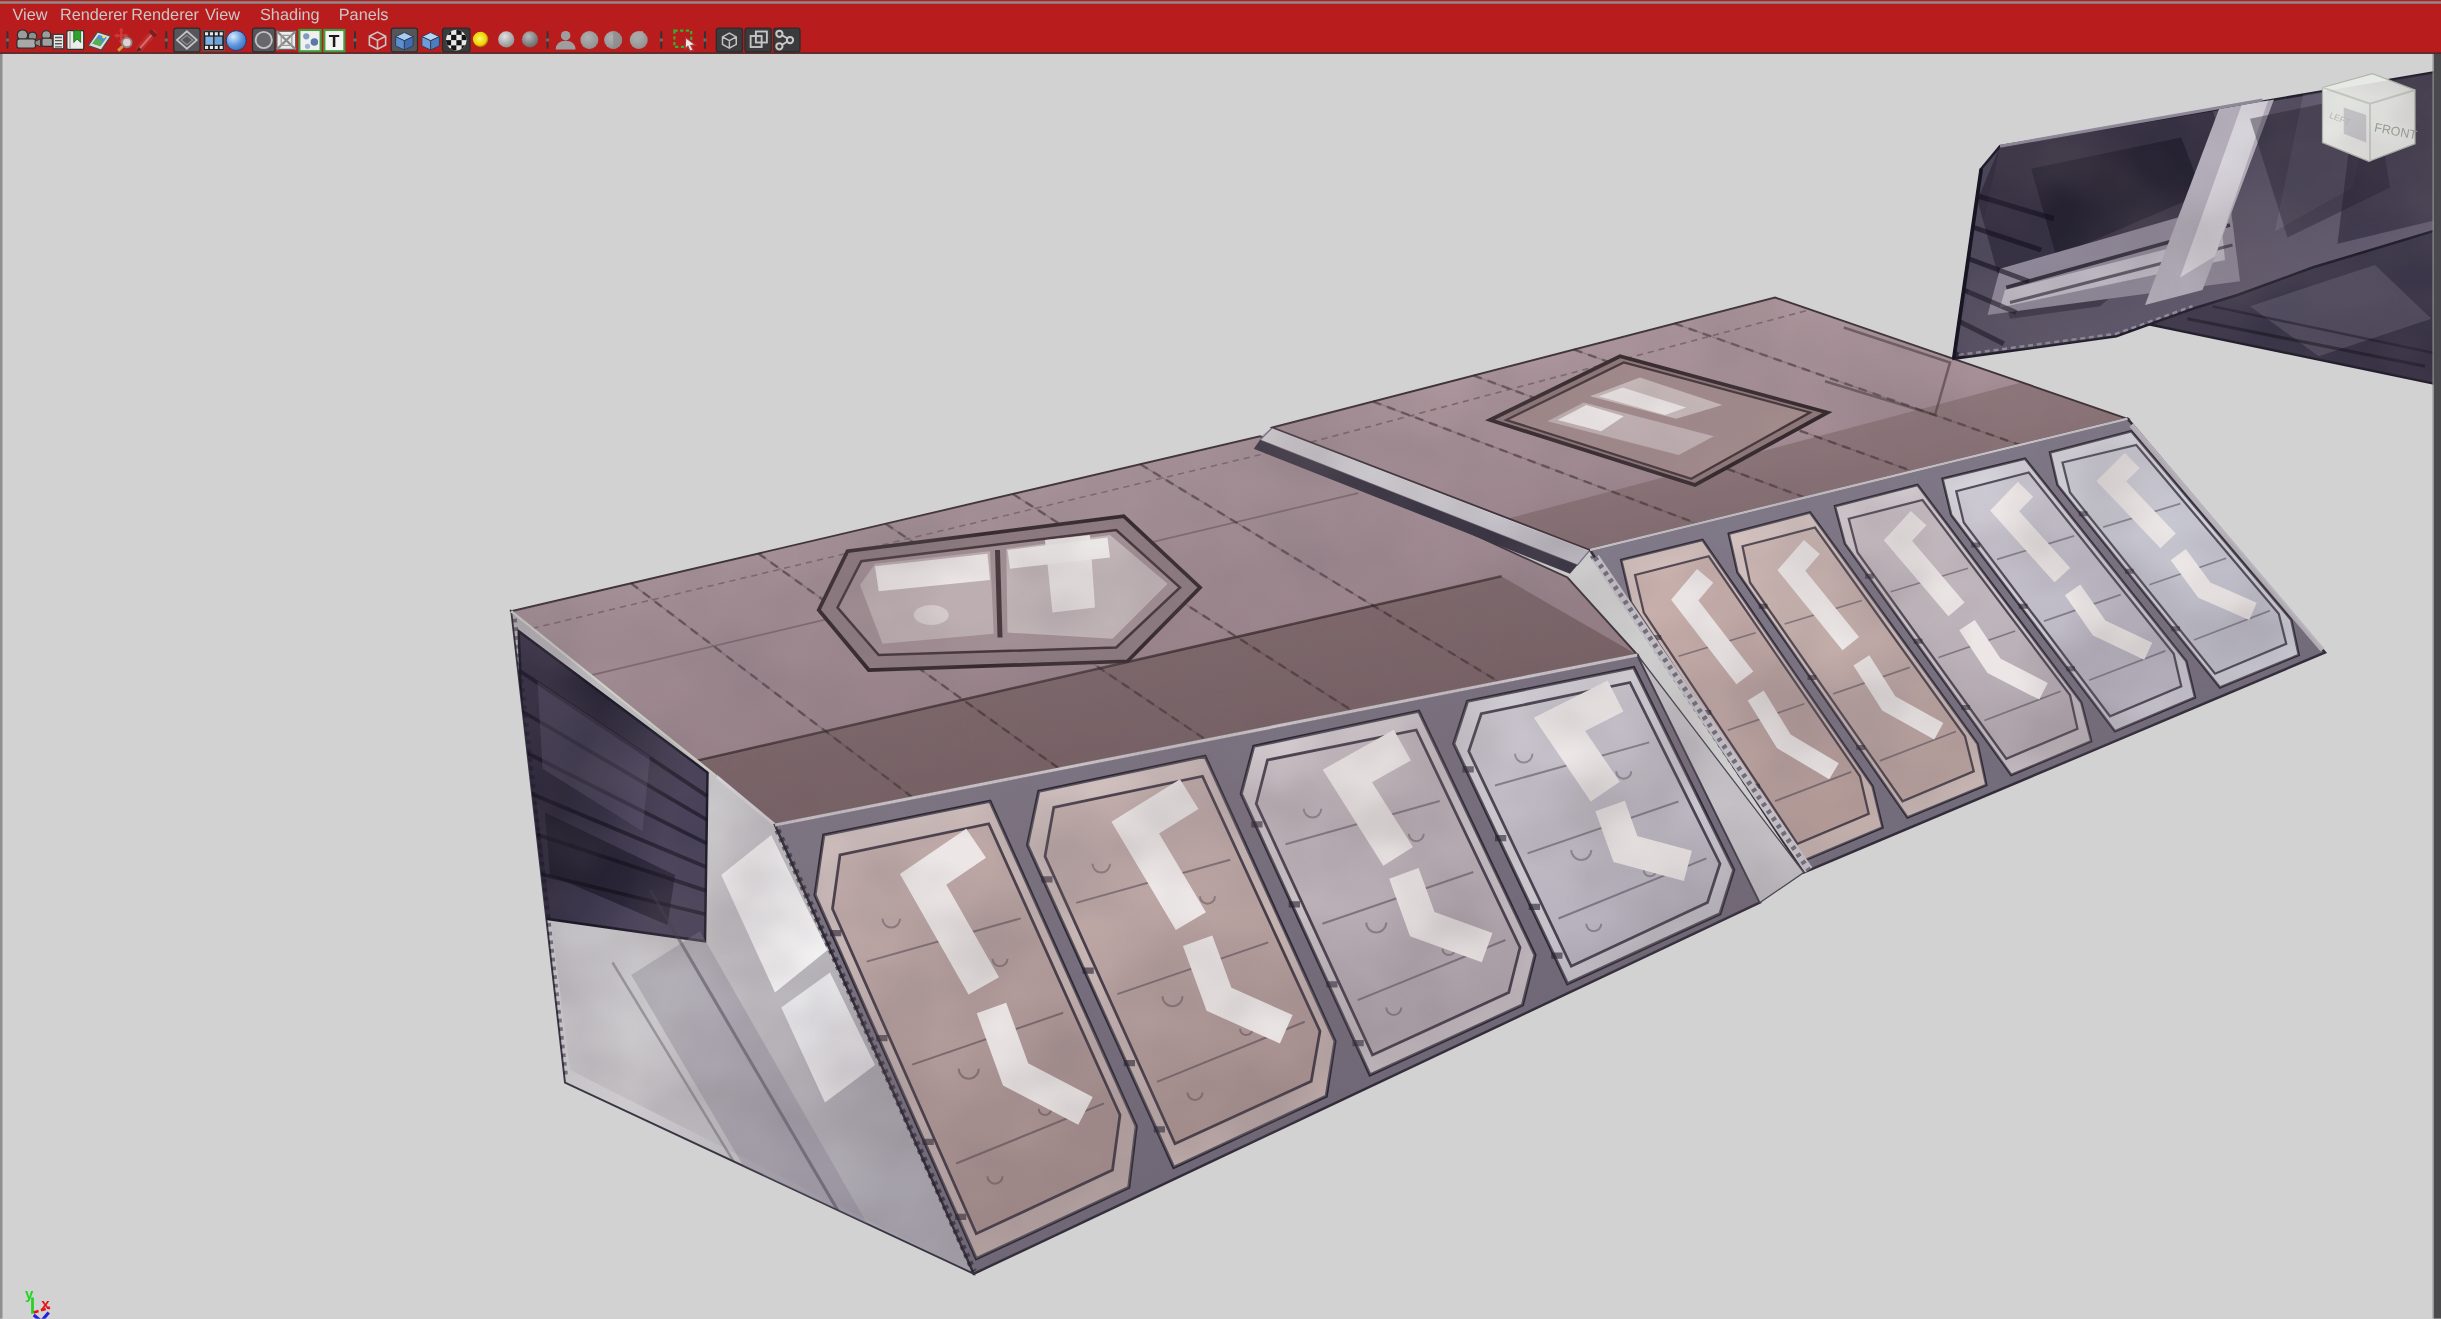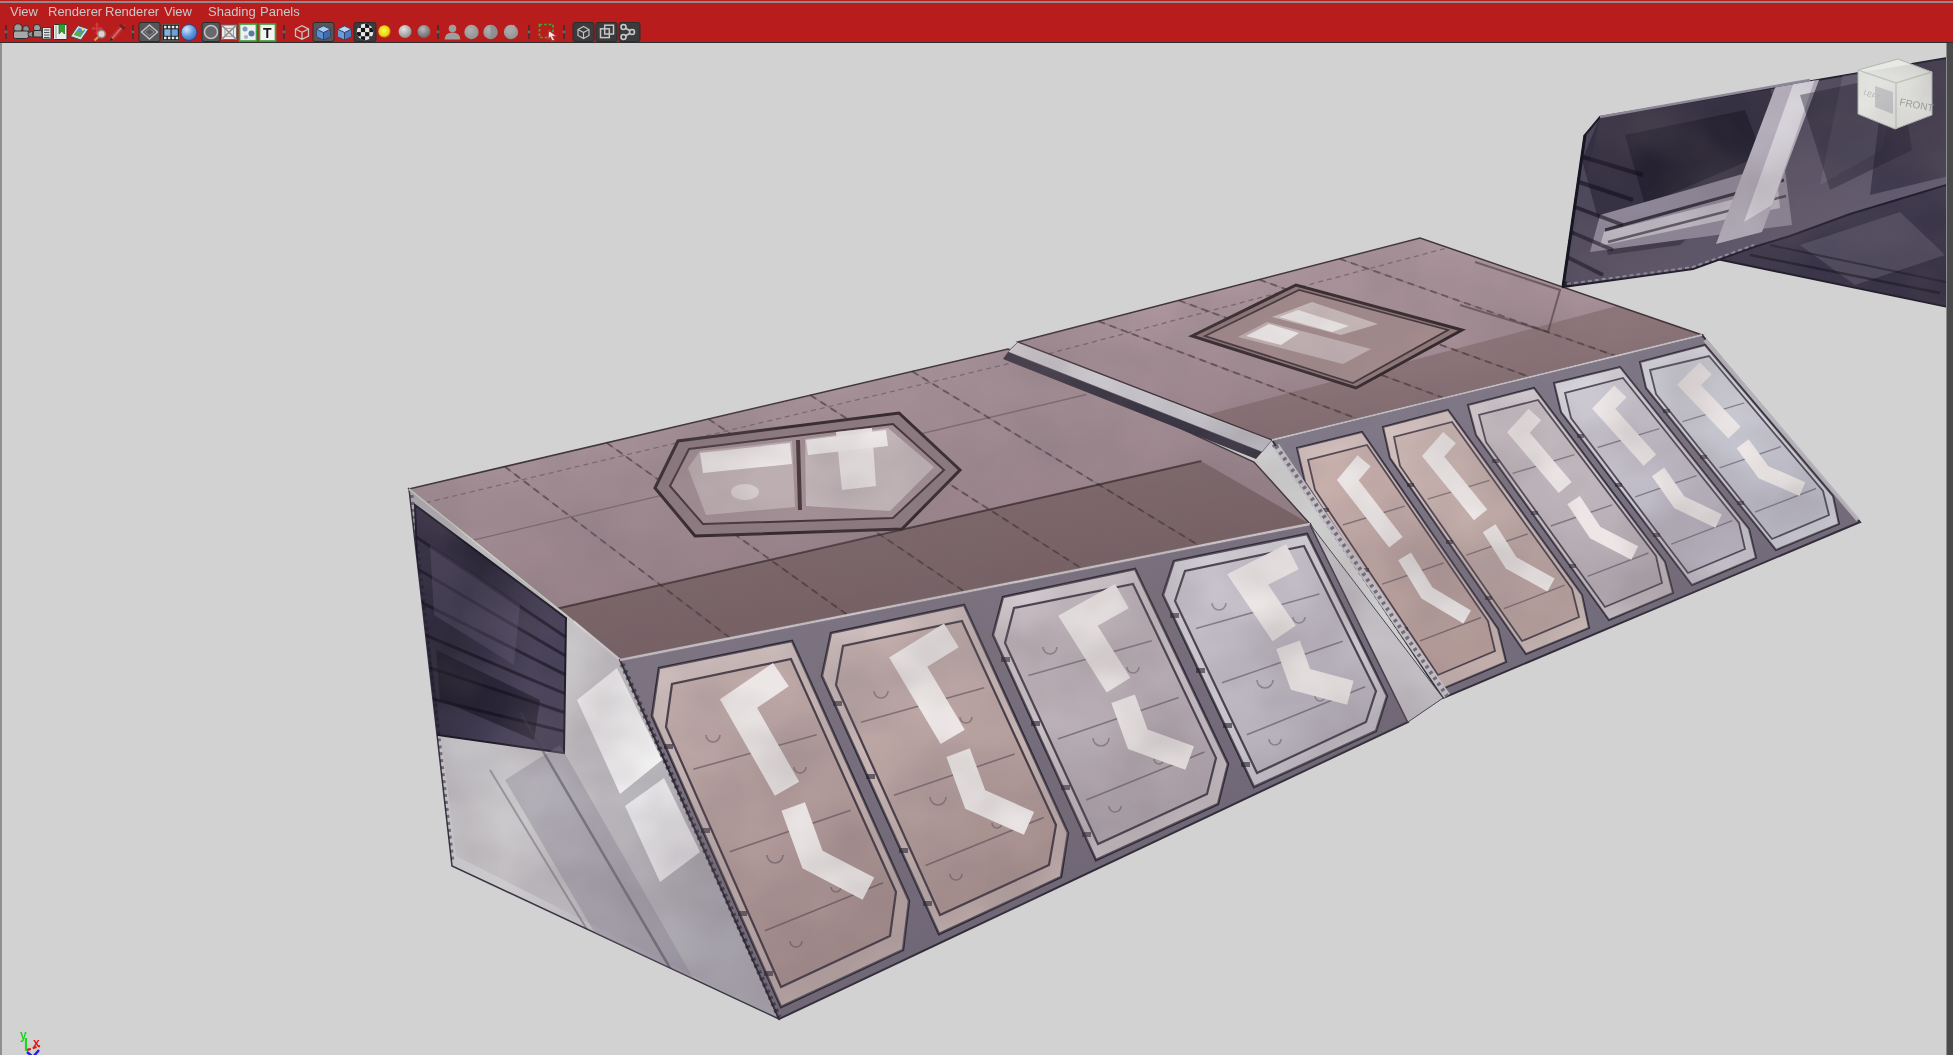--- a/index.html
+++ b/index.html
@@ -345,21 +345,21 @@
 <rect x="1947" y="42" width="6" height="1013" fill="#4a4a4c"></rect>
 <rect x="1946" y="42" width="1" height="1013" fill="#8e8e8e"></rect>
 </svg>
 <div id="bar">
 <div class="hl"></div>
 <span class="mi" style="left:10px">View</span>
 <span class="mi" style="left:48px">Renderer</span>
 <span class="mi" style="left:105px">Renderer</span>
 <span class="mi" style="left:164px">View</span>
 <span class="mi" style="left:208px">Shading</span>
-<span class="mi" style="left:260px">Panels</span>
+<span class="mi" style="left:271px">Panels</span>
 <svg width="660" height="22" viewBox="0 0 660 22" style="position:absolute;left:0;top:21px">
       <defs>
 <radialGradient id="icSph" cx="0.35" cy="0.3" r="0.9">
           <stop offset="0" stop-color="#d5e9ff"></stop>
           <stop offset="0.5" stop-color="#5e97dd"></stop>
           <stop offset="1" stop-color="#2a57a8"></stop>
         </radialGradient>
 <radialGradient id="icYel" cx="0.45" cy="0.45" r="0.6">
           <stop offset="0" stop-color="#fff46a"></stop>
           <stop offset="0.7" stop-color="#e8d500"></stop>

